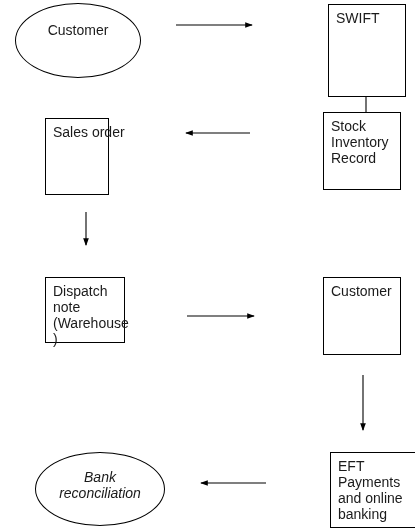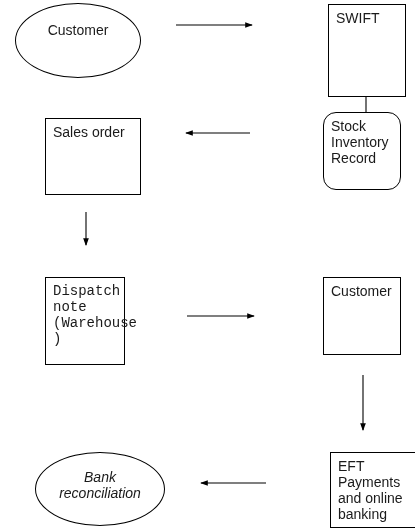--- a/index.html
+++ b/index.html
@@ -73,29 +73,29 @@
         <line x1="266" y1="483" x2="201" y2="483" stroke="#000000" stroke-width="1.1" marker-end="url(#arrowhead)"></line>
       </g>
   </svg>
   <div id="node-layer">
       <div class="node ellipse" style="left: 15px; top: 3px; width: 126px; height: 75px; border-color: rgb(0, 0, 0);">
         <div class="label" style="color: rgb(26, 26, 26); top: 18px;">Customer</div>
       </div>
       <div class="node box" style="left: 328px; top: 4px; width: 78px; height: 93px; border-color: rgb(0, 0, 0);">
         <div class="label" style="color: rgb(26, 26, 26);">SWIFT</div>
       </div>
-      <div class="node box" style="left: 45px; top: 118px; width: 96px; height: 77px; border-color: rgb(0, 0, 0);">
+      <div class="node box" style="left: 45px; top: 118px; width: 64px; height: 77px; border-color: rgb(0, 0, 0);">
         <div class="label" style="color: rgb(26, 26, 26);">Sales order</div>
       </div>
-      <div class="node box" style="left: 323px; top: 112px; width: 78px; height: 78px; border-color: rgb(0, 0, 0); border-radius: 13px;">
+      <div class="node box" style="left: 323px; top: 112px; width: 78px; height: 78px; border-color: rgb(0, 0, 0);">
         <div class="label" style="color: rgb(26, 26, 26);">Stock
 Inventory
 Record</div>
       </div>
-      <div class="node box" style="left: 45px; top: 277px; width: 80px; height: 88px; border-color: rgb(0, 0, 0); font-family: Liberation Mono, monospace;">
+      <div class="node box" style="left: 45px; top: 277px; width: 80px; height: 66px; border-color: rgb(0, 0, 0);">
         <div class="label" style="color: rgb(26, 26, 26);">Dispatch
 note
 (Warehouse
 )</div>
       </div>
       <div class="node box" style="left: 323px; top: 277px; width: 78px; height: 78px; border-color: rgb(0, 0, 0);">
         <div class="label" style="color: rgb(26, 26, 26);">Customer</div>
       </div>
       <div class="node ellipse" style="left: 35px; top: 452px; width: 130px; height: 74px; border-color: rgb(0, 0, 0);">
         <div class="label" style="color: rgb(26, 26, 26); top: 16px; font-style: italic;">Bank

